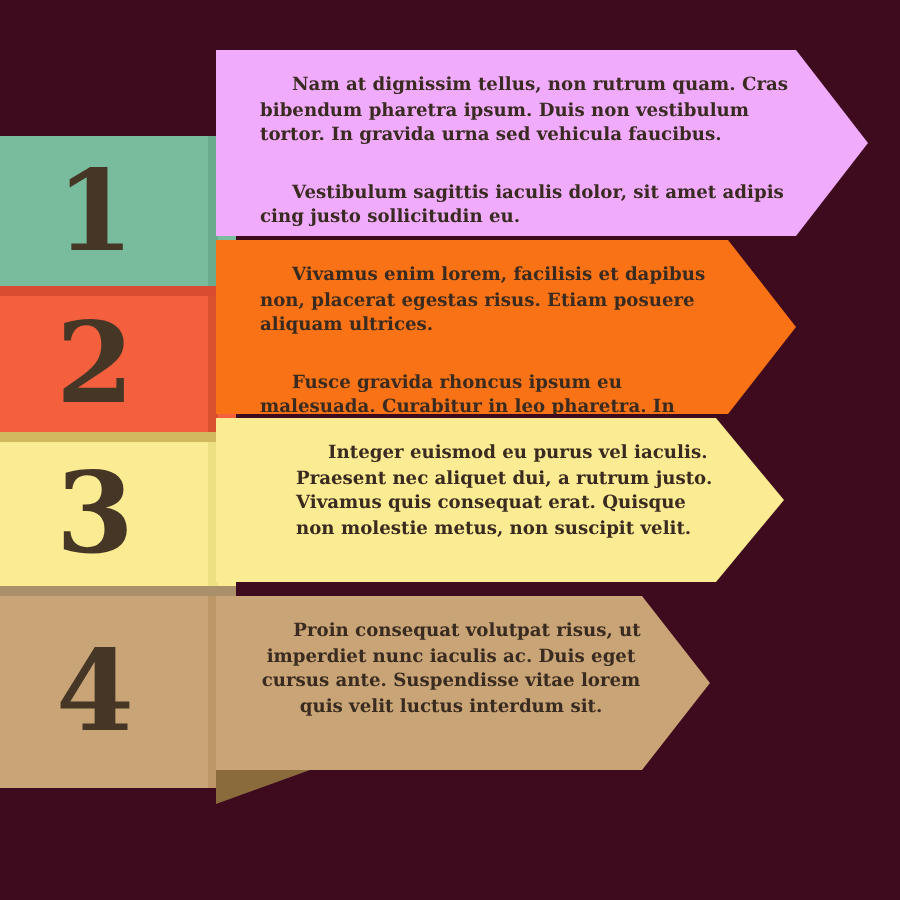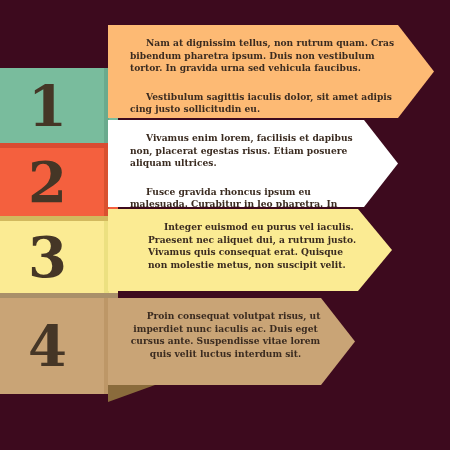--- a/index.html
+++ b/index.html
@@ -96,35 +96,35 @@
 <div id="infographic">
 
   <div class="step" style="top:0;">
 
     <div class="number-band" style="top:68px; height:75px; width:118px; background:#79bc9d;">
       <div class="numeral">1</div>
     </div>
     <div class="band-shadow" style="top:143px; width:118px; background:#d94c32;"></div>
     <div class="fold-crease" style="left:104px; top:68px; height:75px; background:#6aaa8d;"></div>
 
-    <div class="ribbon" style="left:108px; top:25px; width:326px; height:108px; background:#fdba74;
+    <div class="ribbon" style="left:108px; top:25px; width:326px; height:108px; background:#f0abfc;
                 clip-path: polygon(0 0, 290px 0, 326px 46.5px, 290px 93px, 0 93px);">
       <p class="ribbon-body">Nam at dignissim tellus, non rutrum quam. Cras bibendum pharetra ipsum. Duis non vestibulum tortor. In gravida urna sed vehicula faucibus.</p>
       <p class="ribbon-body">Vestibulum sagittis iaculis dolor, sit amet adipis cing justo sollicitudin eu.</p>
     </div>
   </div>
 
   <div class="step" style="top:0;">
     <div class="number-band" style="top:148px; height:68px; width:118px; background:#f4603e;">
       <div class="numeral">2</div>
     </div>
     <div class="band-shadow" style="top:216px; width:118px; background:#d2b95e;"></div>
     <div class="fold-crease" style="left:104px; top:148px; height:68px; background:#d9512f;"></div>
 
-    <div class="ribbon" style="left:108px; top:120px; width:290px; height:87px; background:#ffffff;
+    <div class="ribbon" style="left:108px; top:120px; width:290px; height:87px; background:#f97316;
                 clip-path: polygon(0 0, 256px 0, 290px 43.5px, 256px 87px, 0 87px);">
       <p class="ribbon-body">Vivamus enim lorem, facilisis et dapibus non, placerat egestas risus. Etiam posuere aliquam ultrices.</p>
       <p class="ribbon-body">Fusce gravida rhoncus ipsum eu malesuada. Curabitur in leo pharetra.   In ondimentum.</p>
     </div>
   </div>
 
   <div class="step" style="top:0;">
     <div class="number-band" style="top:221px; height:72px; width:118px; background:#fbeb93;">
       <div class="numeral">3</div>
     </div>

